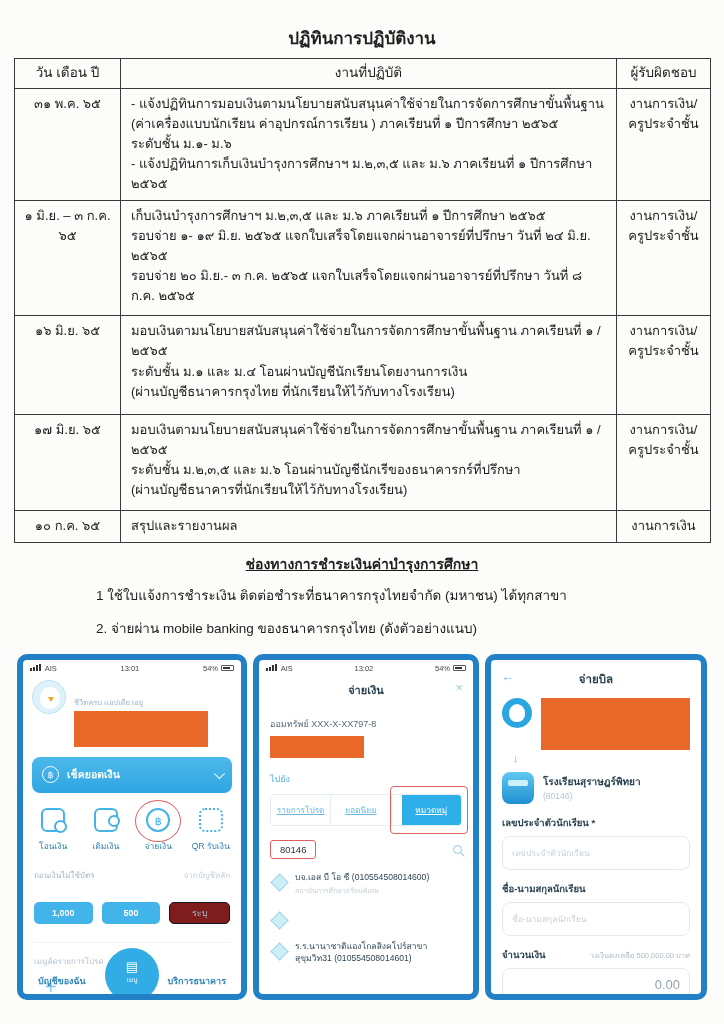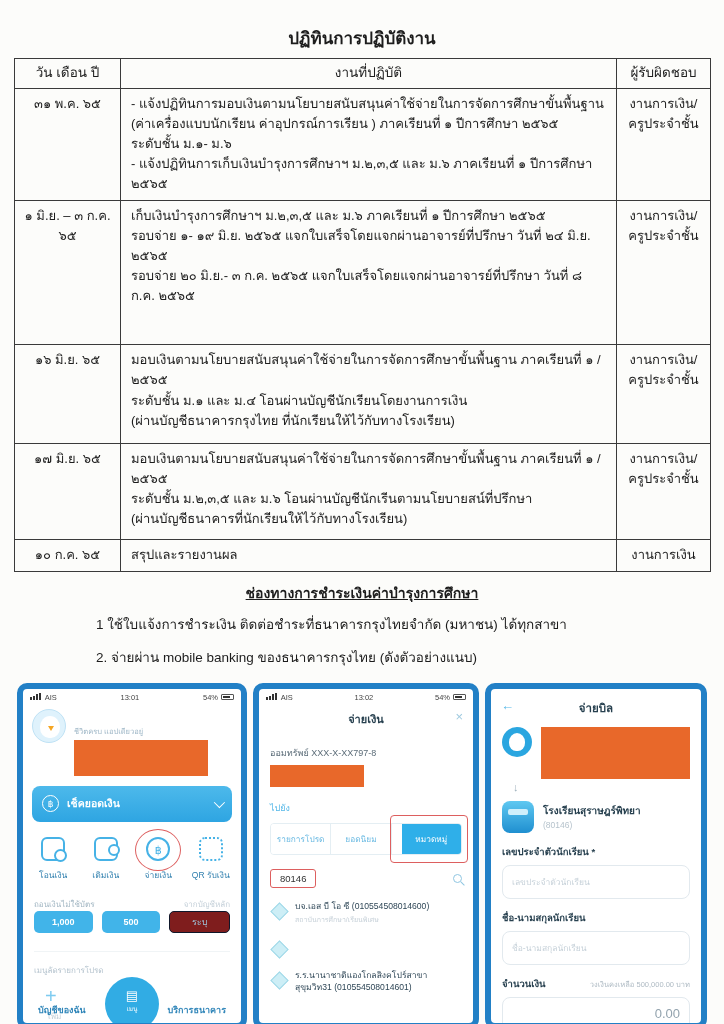--- a/index.html
+++ b/index.html
@@ -12,21 +12,21 @@
   .doc{width:724px; height:1024px; padding-top:24px;}
   .title{text-align:center; font-size:17px; font-weight:bold;}
   .subtitle{text-align:center; font-size:13.5px; margin-top:6px;}
   table.sched{border-collapse:collapse; margin:7px 14px 0; width:696px; table-layout:fixed;}
   table.sched th, table.sched td{border:1.4px solid #3a3a3a; font-size:13px; line-height:1.55;}
   table.sched th{font-weight:normal; padding:4px 6px; font-size:13.5px;margin-top:24px;}
   col.c-date{width:106px;} col.c-task{width:496px;} col.c-owner{width:94px;}
   td.td-date{text-align:center; vertical-align:top; padding:5px 2px;}
   td.td-task{vertical-align:top; padding:5px 10px;}
   td.td-owner{text-align:center; vertical-align:top; padding:5px 2px;}
-  tbody tr:nth-child(2) td{padding-bottom:38px;}
+  tbody tr:nth-child(2) td{padding-bottom:9px;}
   tbody tr:nth-child(3) td{padding-bottom:12px;}
   tbody tr:nth-child(4) td{padding-bottom:10px;}
   .sec-head{text-align:center; font-weight:bold; font-size:14px; text-decoration:underline; margin-top:10px;}
   .chan{font-size:13.5px; margin:8px 0 0 96px; line-height:1.9;}
   
   .phones{display:flex; justify-content:space-between; margin:12px 17px 0; height:346px;}
   .phone{border:6px solid var(--frame); border-radius:10px; background:#fff; overflow:hidden; position:relative;}
   .ph1{width:230px;} .ph2{width:226px;} .ph3{width:222px;}
   .p-status{display:flex; justify-content:space-between; align-items:center; font-size:7.5px; color:#444; padding:4px 7px 0;}
   .sig{display:inline-flex; align-items:flex-end; gap:1px; margin-right:2px;}
@@ -51,41 +51,41 @@
   .qa-ic{width:24px; height:24px; margin:0 auto; border:2px solid #46b2e6; border-radius:6px; position:relative;}
   .qa-ic.ic2{border-radius:50%;}
   .qa-ic.ic2::after{content:"฿"; position:absolute; inset:0; color:#46b2e6; font-size:11px; line-height:22px;}
   .qa-ic.ic0::after{content:""; position:absolute; right:-4px; bottom:-3px; width:9px; height:9px; background:#fff; border:2px solid #46b2e6; border-radius:50%;}
   .qa-ic.ic1::after{content:""; position:absolute; right:-4px; top:5px; width:8px; height:8px; background:#fff; border:2px solid #46b2e6; border-radius:50%;}
   .qa-ic.ic3{border-style:dotted;}
   .qa-lb{font-size:8.5px; color:var(--applabel); margin-top:7px;}
   .red-ring{position:absolute; left:50%; top:-8px; transform:translateX(-50%); width:46px; height:42px; border:1.6px solid var(--red); border-radius:50%;}
   .p1-row-l{display:flex; justify-content:space-between; margin:16px 11px 0; font-size:8px; color:#9fb4c1;}
   .p1-row-l .dim{color:#c3cfd8;}
-  .chips{display:flex; gap:9px; margin:0 11px 0;}
+  .chips{display:flex; gap:9px; margin:20px 11px 0;}
   .chip{flex:1; height:22px; border-radius:5px; background:#41b4e9; color:#fff; font-size:9px; font-weight:bold; display:flex; align-items:center; justify-content:center;}
   .chip.chip-outline{background:#7f1d1d; border:1px solid #0f172a; color:#9fc7de; font-weight:normal;}
   .p1-fav{margin:18px 11px 0; font-size:8px; color:#b3c2cd; border-top:1px solid #f0f4f6; padding-top:12px;}
   .p1-plus{margin:8px 0 0 22px;}
   .plus{color:#7ecbf0; font-size:20px; font-weight:300;}
   .plus-lb{font-size:8px; color:#c0ccd5; margin:2px 0 0 3px;}
   .p1-bottom{position:absolute; left:0; right:0; bottom:6px; display:flex; justify-content:space-between; align-items:center; padding:0 15px;}
   .p1-bottom .bb{font-size:9px; font-weight:bold; color:#2d84b8;}
   .menu-btn{position:absolute; left:50%; transform:translateX(-50%); bottom:-14px; width:54px; height:54px; border-radius:50%; background:#31ace4; color:#fff; text-align:center; padding-top:12px;}
   .menu-btn .mi{font-size:13px; line-height:13px;}
   .menu-btn .ml{font-size:6.5px; margin-top:2px;}
   
   .p2-titlebar{position:relative; margin-top:8px; text-align:center; font-size:11px; font-weight:bold; color:var(--appdark);}
   .p2-close{position:absolute; right:10px; top:-1px; color:#9fcadf; font-size:13px; font-weight:normal;}
   .p2-acct{margin:18px 11px 0; font-size:9px; color:#5a6b77;}
   .p2-redact{width:94px; height:22px; margin-top:5px;}
   .p2-to{margin:14px 11px 0; font-size:9px; color:#53b7e8;}
   .tabs-wrap{position:relative; margin:8px 11px 0;}
   .tabs{display:flex; border:1px solid #e4eef3; border-radius:4px; overflow:hidden;}
-  .tab{flex:1; height:30px; display:flex; align-items:center; justify-content:center; font-size:8.3px; color:#69b9e2; border-right:1px solid #e4eef3; background:#fff;}
+  .tab{flex:1; height:30px; display:flex; align-items:center; justify-content:center; font-size:8.3px; color:#69b9e2; border-right:1px solid #e4eef3; background:#fff;text-decoration:underline;}
   .tab:last-child{border-right:none;}
   .tab.tab-active{background:#2fafe9; color:#fff;margin-left:10px;}
   .tabs-redbox{position:absolute; right:-6px; top:-8px; width:78px; height:48px; border:1.6px solid var(--red); border-radius:4px;}
   .p2-search{display:flex; justify-content:space-between; align-items:center; margin:14px 11px 0;}
   .p2-query{font-size:9.5px; color:#333; border:1.4px solid var(--red); border-radius:3px; padding:3px 9px;}
   .mag{width:9px; height:9px; border:1.4px solid #8fc6e2; border-radius:50%; position:relative;}
   .mag::after{content:""; position:absolute; right:-4px; bottom:-3px; width:5px; height:1.4px; background:#8fc6e2; transform:rotate(45deg);}
   .results{margin:6px 7px 0;}
   .res{display:flex; padding:7px 5px; align-items:flex-start;}
   .cap-ic{flex:none; width:13px; height:13px; background:#cdeef6; border:1px solid #9fd8e8; transform:rotate(45deg); margin:4px 9px 0 2px;}
@@ -176,21 +176,21 @@
             <div>งานการเงิน/</div>
             <div>ครูประจำชั้น</div>
           </td>
         </tr>
         <tr>
           <td class="td-date">
             <div>๑๗ มิ.ย. ๖๕</div>
           </td>
           <td class="td-task">
             <div>มอบเงินตามนโยบายสนับสนุนค่าใช้จ่ายในการจัดการศึกษาขั้นพื้นฐาน ภาคเรียนที่ ๑ / ๒๕๖๕</div>
-            <div>  ระดับชั้น ม.๒,๓,๕  และ ม.๖  โอนผ่านบัญชีนักเรีนตามนโยบายสน์ที่ปรึกษา</div>
+            <div>  ระดับชั้น ม.๒,๓,๕  และ ม.๖  โอนผ่านบัญชีนักเรีของธนาคารกร์ที่ปรึกษา</div>
             <div>(ผ่านบัญชีธนาคารที่นักเรียนให้ไว้กับทางโรงเรียน)</div>
           </td>
           <td class="td-owner">
             <div>งานการเงิน/</div>
             <div>ครูประจำชั้น</div>
           </td>
         </tr>
         <tr>
           <td class="td-date">
             <div>๑๐ ก.ค. ๖๕</div>

